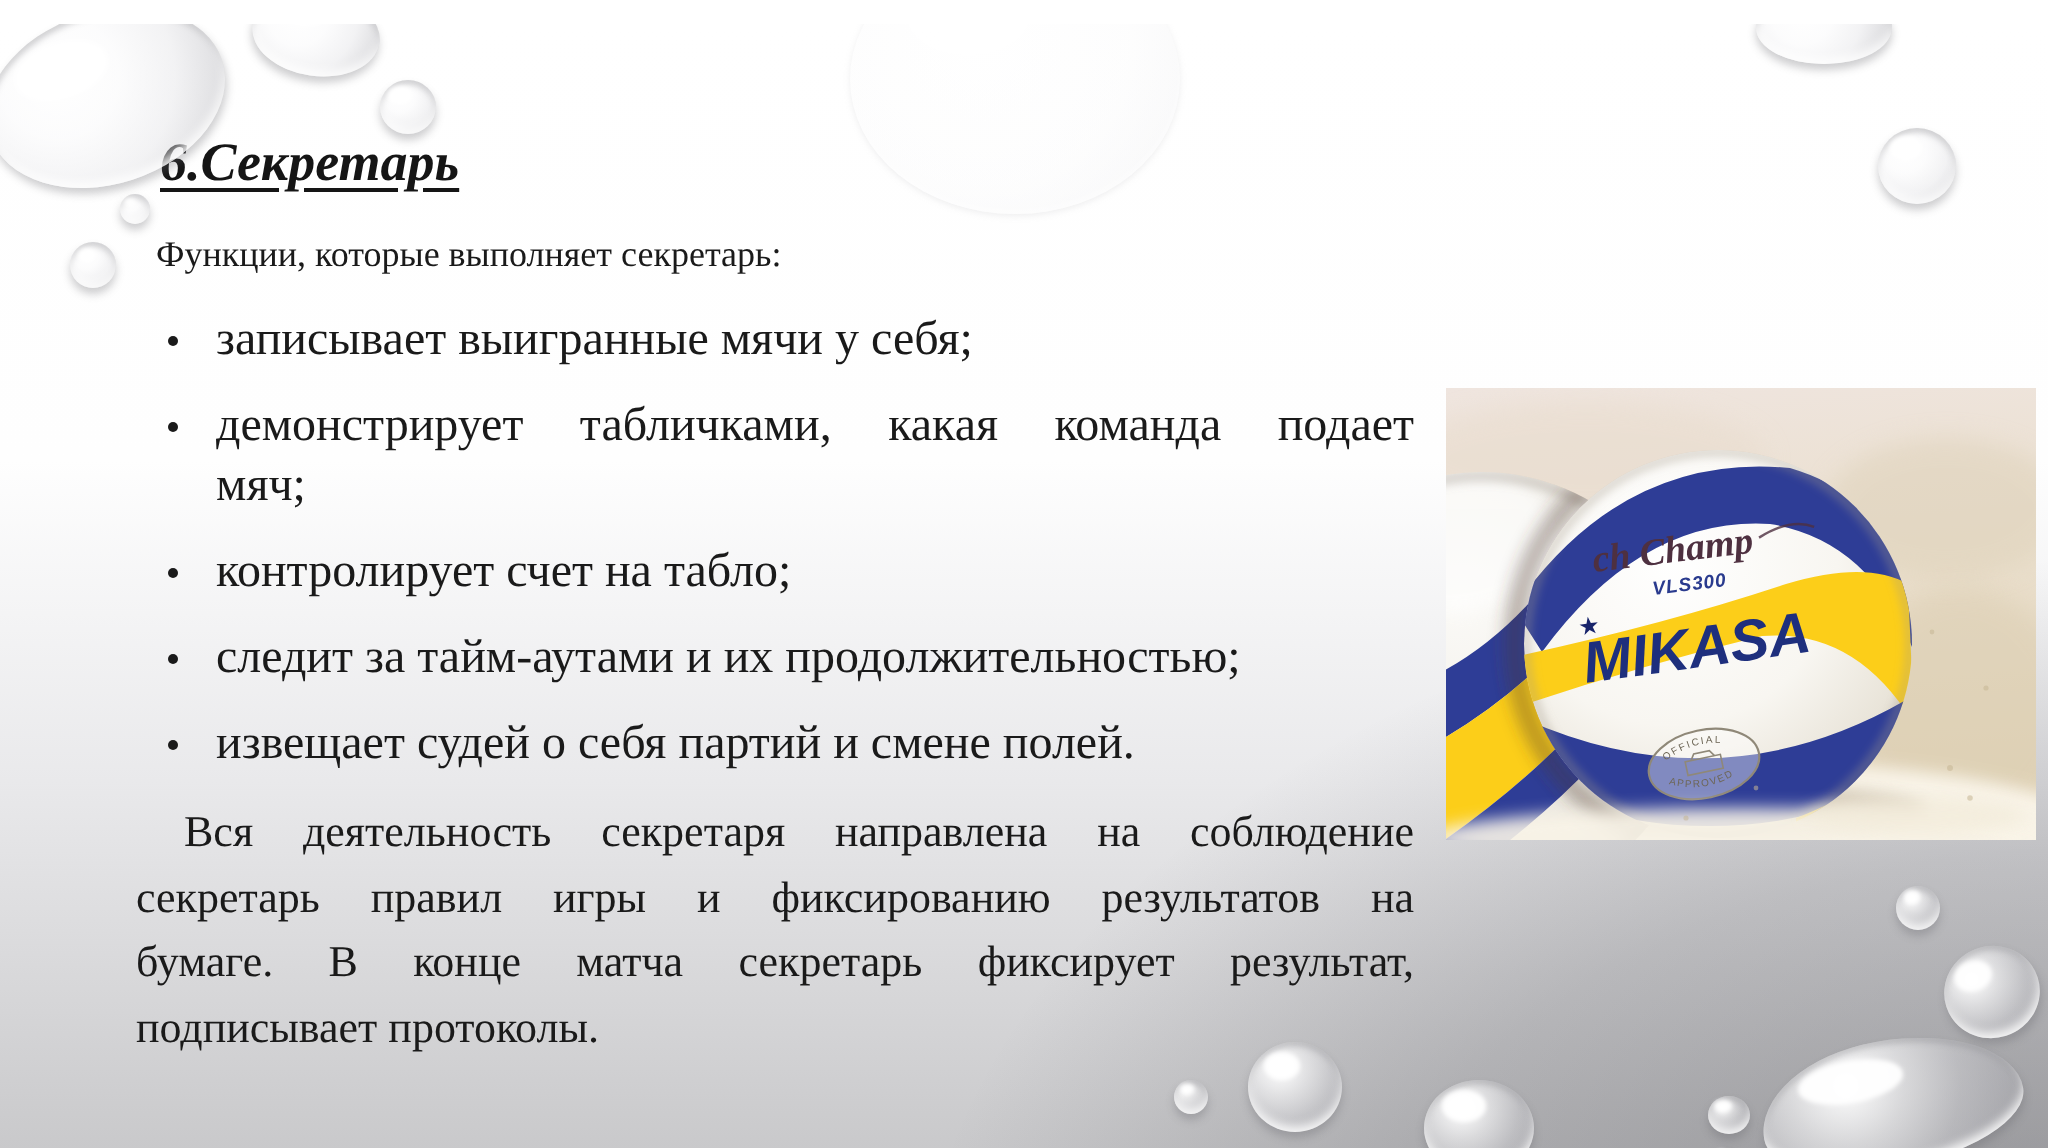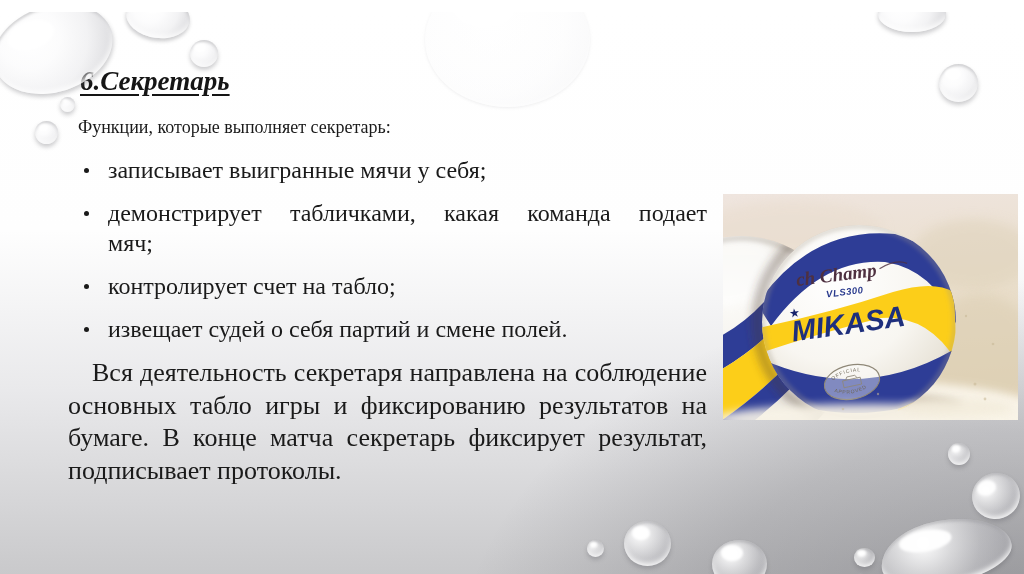--- a/index.html
+++ b/index.html
@@ -17,21 +17,21 @@
     font-size:27px;font-style:italic;line-height:34px;margin:0 0 14px 12px;
     text-decoration:underline;text-underline-offset:4px;color:#151515;
   }
   .intro{font-size:18px;line-height:30px;margin:0 0 13px 10px;}
   ul.funcs{list-style:none;margin:0 0 0 10px;padding:0 0 0 30px;width:599px;}
   ul.funcs li{position:relative;font-size:24px;line-height:30px;margin:0 0 13px 0;}
   ul.funcs li .dot{
     position:absolute;left:-24px;top:13px;width:5px;height:5px;border-radius:50%;background:#1a1a1a;
   }
   .jline{text-align:justify;text-align-last:justify;}
-  .para{width:639px;font-size:26px;line-height:32.5px;margin:10px 0 0 0;}
+  .para{width:639px;font-size:22px;line-height:32.5px;margin:10px 0 0 0;}
   .para .indent{text-indent:24px;}
   
   .photo{position:absolute;left:723px;top:182px;width:295px;height:226px;overflow:hidden;}
   .photo svg{display:block;}
   
   .drop{
     position:absolute;border-radius:50%;
     background:radial-gradient(circle at 34% 30%, rgba(255,255,255,0.98) 0%, rgba(250,250,251,0.60) 30%,
       rgba(222,222,226,0.38) 58%, rgba(178,178,184,0.45) 85%, rgba(142,142,150,0.62) 100%);
     box-shadow: inset 0 -3px 5px rgba(255,255,255,0.85), inset 0 2px 3px rgba(125,125,132,0.38),
@@ -64,26 +64,30 @@
         <span class="dot"></span>
         <div class="jline">демонстрирует табличками, какая команда подает</div>
         <div>мяч;</div>
       </li>
       <li>
         <span class="dot"></span>
         <div>контролирует счет на табло;</div>
       </li>
       <li>
         <span class="dot"></span>
+        <div>следит за тайм-аутами и их продолжительностью;</div>
+      </li>
+      <li>
+        <span class="dot"></span>
         <div>извещает судей о себя партий и смене полей.</div>
       </li>
     </ul>
     <div class="para">
       <div class="jline indent">Вся деятельность секретаря направлена на соблюдение</div>
-      <div class="jline">основных табло игры и фиксированию результатов на</div>
+      <div class="jline">секретарь правил игры и фиксированию результатов на</div>
       <div class="jline">бумаге. В конце матча секретарь фиксирует результат,</div>
       <div>подписывает протоколы.</div>
     </div>
   </div>
 
   <div class="photo">
     <svg width="295" height="226" viewBox="0 0 295 226" xmlns="http://www.w3.org/2000/svg">
       <defs>
         <linearGradient id="sandG" x1="0" y1="0" x2="0.12" y2="1">
           <stop offset="0" stop-color="#efe5df"></stop>

